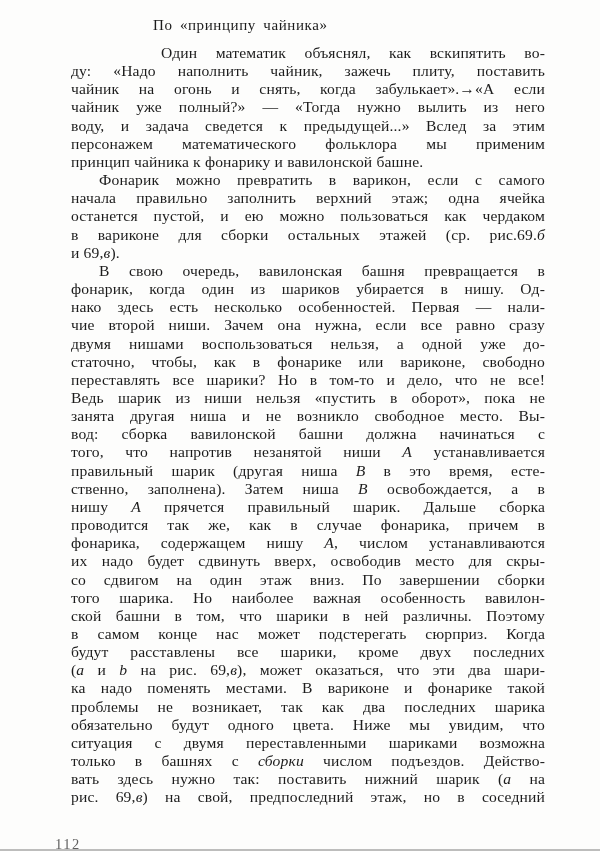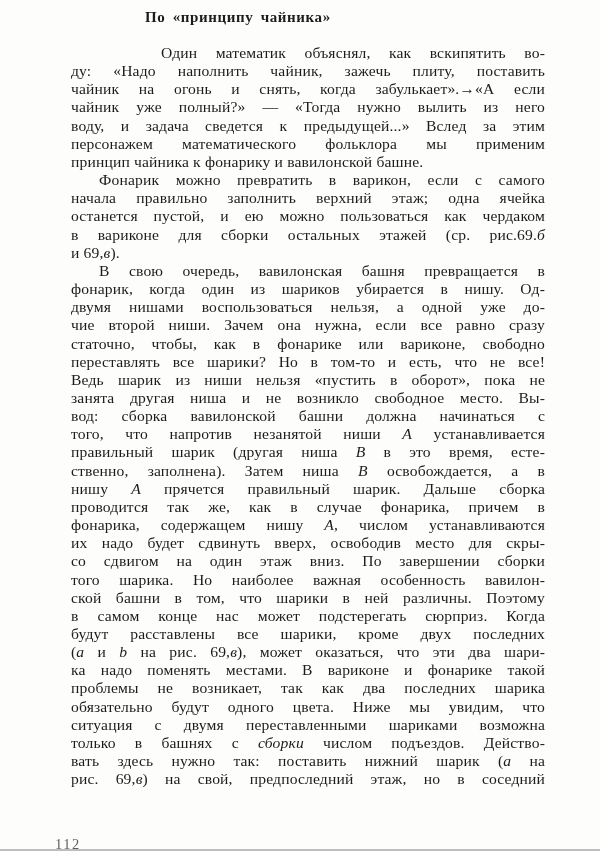--- a/index.html
+++ b/index.html
@@ -9,23 +9,23 @@
     height: 851px;
     background: #fdfdfc;
     color: #1c1c1c;
     font-family: "Liberation Serif", "DejaVu Serif", serif;
     overflow: hidden;
   }
   .title {
     position: absolute;
     top: 9px;
     left: 145px;
-    margin: 0;
+    margin: 8px;
     font-size: 15px;
-    font-weight: bold;
+    font-weight: normal;
     letter-spacing: 0.6px;
     word-spacing: 3px;
     white-space: nowrap;
   }
   .body {
     position: absolute;
     top: 44px;
     left: 55px;
     width: 490px;
     font-size: 15.6px;
@@ -68,24 +68,25 @@
       <div class="line just"><span>воду, и задача сведется к предыдущей...» Вслед за этим</span></div>
       <div class="line just"><span>персонажем математического фольклора мы применим</span></div>
       <div class="line"><span>принцип чайника к фонарику и вавилонской башне.</span></div>
       <div class="line just ind"><span>Фонарик можно превратить в варикон, если с самого</span></div>
       <div class="line just"><span>начала правильно заполнить верхний этаж; одна ячейка</span></div>
       <div class="line just"><span>останется пустой, и ею можно пользоваться как чердаком</span></div>
       <div class="line just"><span>в вариконе для сборки остальных этажей (ср. рис.69.</span><span class="it">б</span></div>
       <div class="line"><span>и 69,</span><span class="it">в</span><span>).</span></div>
       <div class="line just ind"><span>В свою очередь, вавилонская башня превращается в</span></div>
       <div class="line just"><span>фонарик, когда один из шариков убирается в нишу. Од-</span></div>
+      <div class="line just"><span>нако здесь есть несколько особенностей. Первая — нали-</span></div>
+      <div class="line just"><span>чие второй ниши. Зачем она нужна, если все равно сразу</span></div>
       <div class="line just"><span>двумя нишами воспользоваться нельзя, а одной уже до-</span></div>
-      <div class="line just"><span>чие второй ниши. Зачем она нужна, если все равно сразу</span></div>
       <div class="line just"><span>статочно, чтобы, как в фонарике или вариконе, свободно</span></div>
-      <div class="line just"><span>переставлять все шарики? Но в том-то и есть, что не все!</span></div>
+      <div class="line just"><span>переставлять все шарики? Но в том-то и дело, что не все!</span></div>
       <div class="line just"><span>Ведь шарик из ниши нельзя «пустить в оборот», пока не</span></div>
       <div class="line just"><span>занята другая ниша и не возникло свободное место. Вы-</span></div>
       <div class="line just"><span>вод: сборка вавилонской башни должна начинаться с</span></div>
       <div class="line just"><span>того, что напротив незанятой ниши </span><span class="it">А</span><span> устанавливается</span></div>
       <div class="line just"><span>правильный шарик (другая ниша </span><span class="it">В</span><span> в это время, есте-</span></div>
       <div class="line just"><span>ственно, заполнена). Затем ниша </span><span class="it">В</span><span> освобождается, а в</span></div>
       <div class="line just"><span>нишу </span><span class="it">А</span><span> прячется правильный шарик. Дальше сборка</span></div>
       <div class="line just"><span>проводится так же, как в случае фонарика, причем в</span></div>
       <div class="line just"><span>фонарика, содержащем нишу </span><span class="it">А</span><span>, числом устанавливаются</span></div>
       <div class="line just"><span>их надо будет сдвинуть вверх, освободив место для скры-</span></div>

